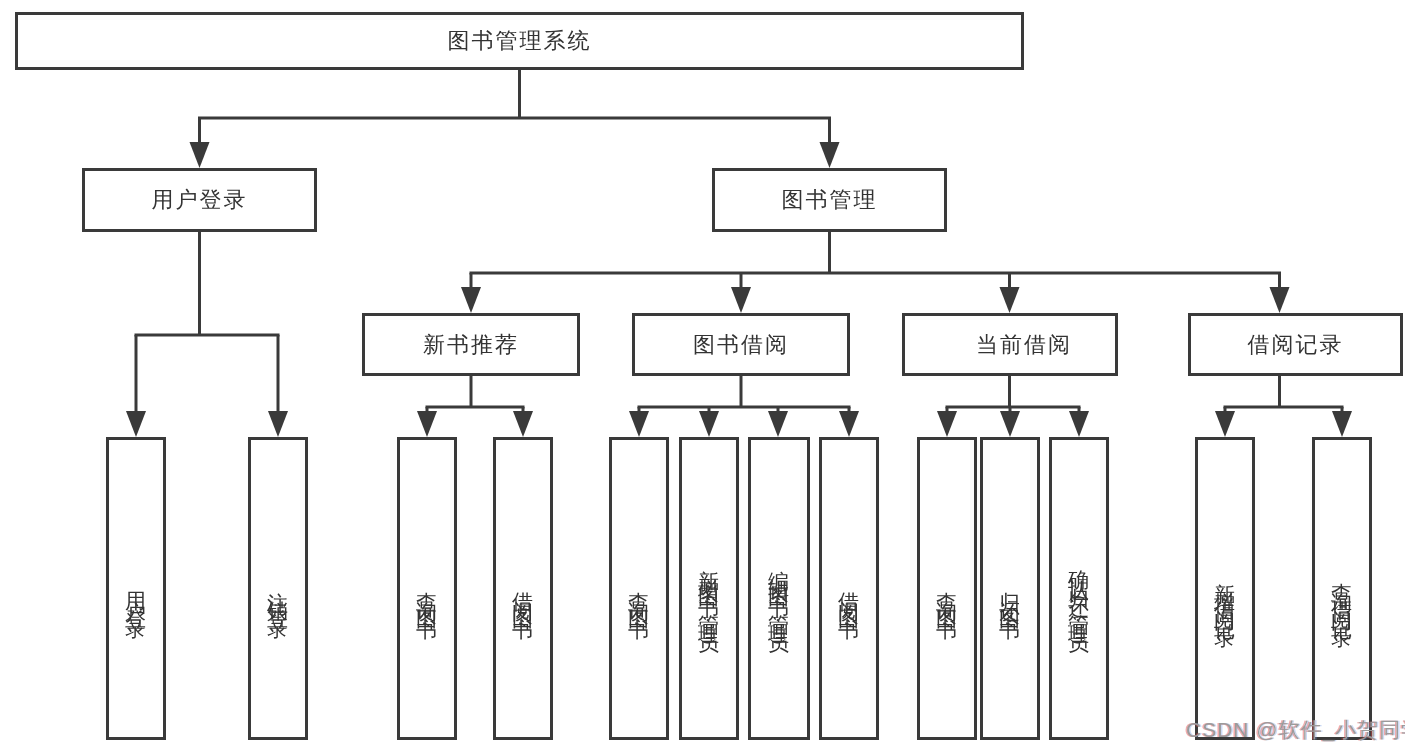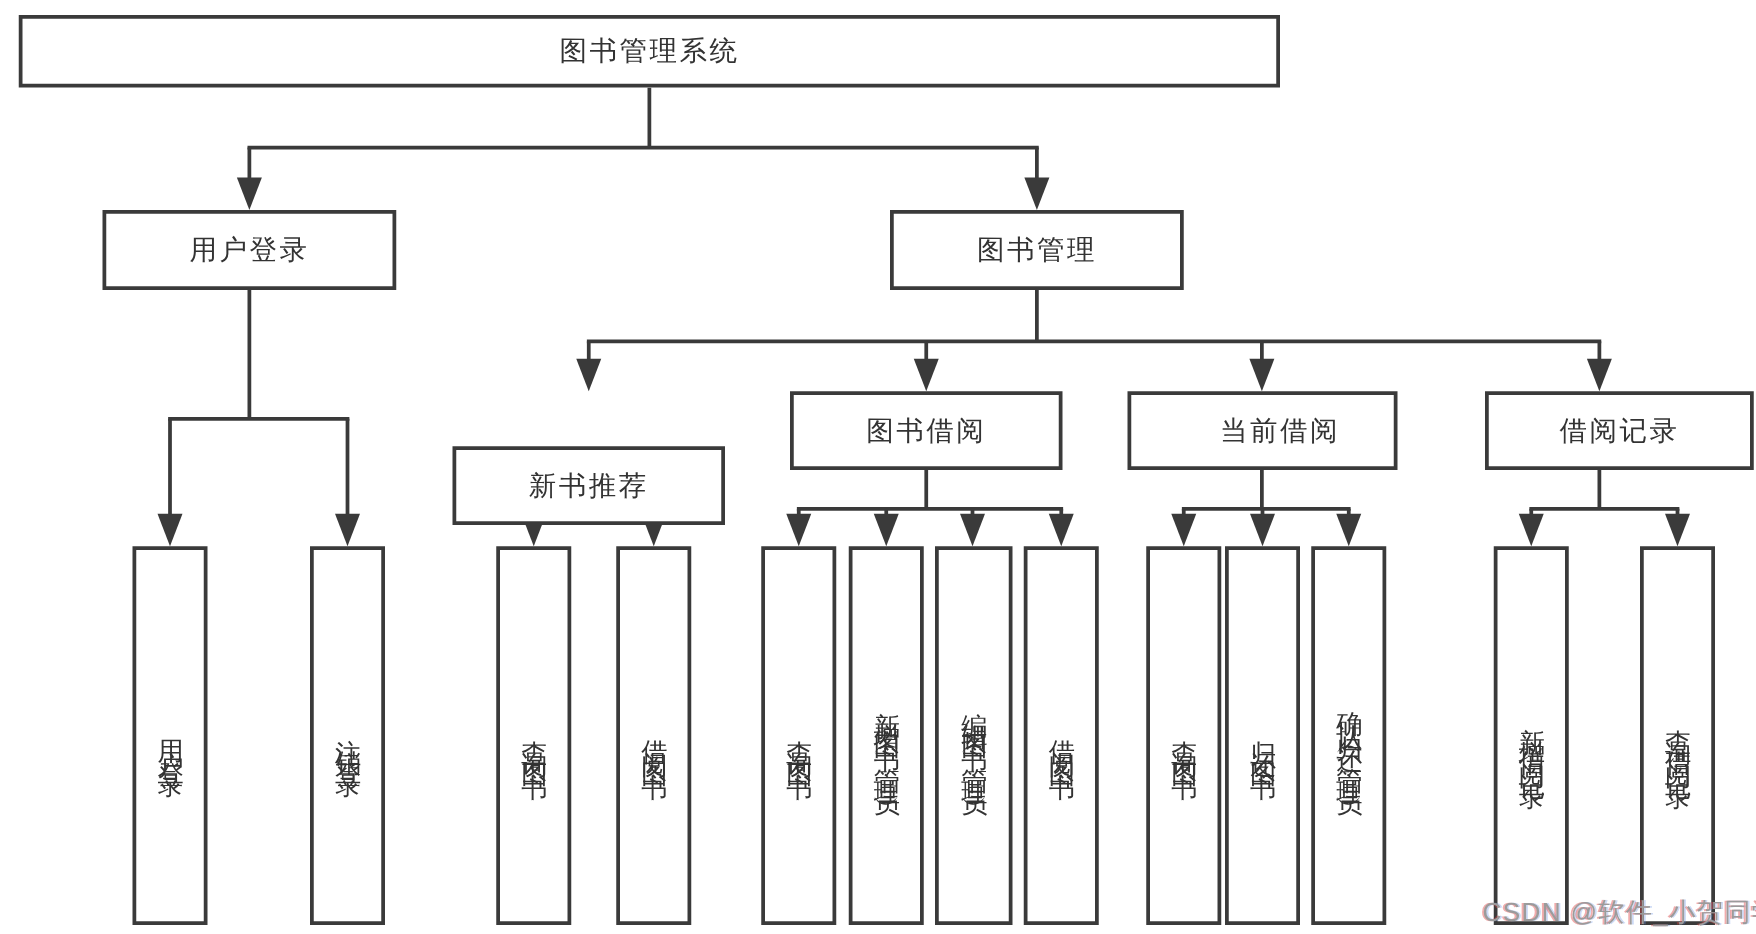--- a/index.html
+++ b/index.html
@@ -121,21 +121,21 @@
     <span>图书管理系统</span>
   </div>
 
   <div class="box hbox" style="left:82px; top:168px; width:235px; height:64px;">
     <span>用户登录</span>
   </div>
   <div class="box hbox" style="left:712px; top:168px; width:235px; height:64px;">
     <span>图书管理</span>
   </div>
 
-  <div class="box hbox" style="left:362px; top:313px; width:218px; height:63px;margin-top:44px;">
+  <div class="box hbox" style="left:362px; top:313px; width:218px; height:63px;">
     <span>新书推荐</span>
   </div>
   <div class="box hbox" style="left:632px; top:313px; width:218px; height:63px;">
     <span>图书借阅</span>
   </div>
   <div class="box hbox" style="left:902px; top:313px; width:216px; height:63px;padding-left:28px;">
     <span>当前借阅</span>
   </div>
   <div class="box hbox" style="left:1172px; top:313px; width:215px; height:63px;margin-left:16px;">
     <span>借阅记录</span>

